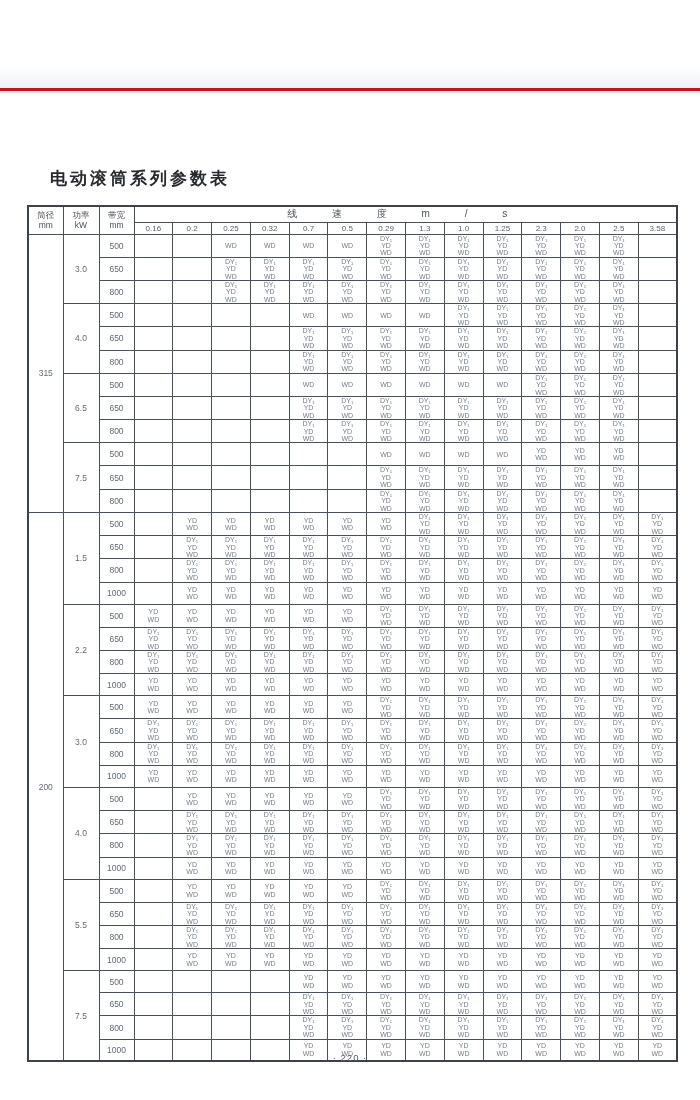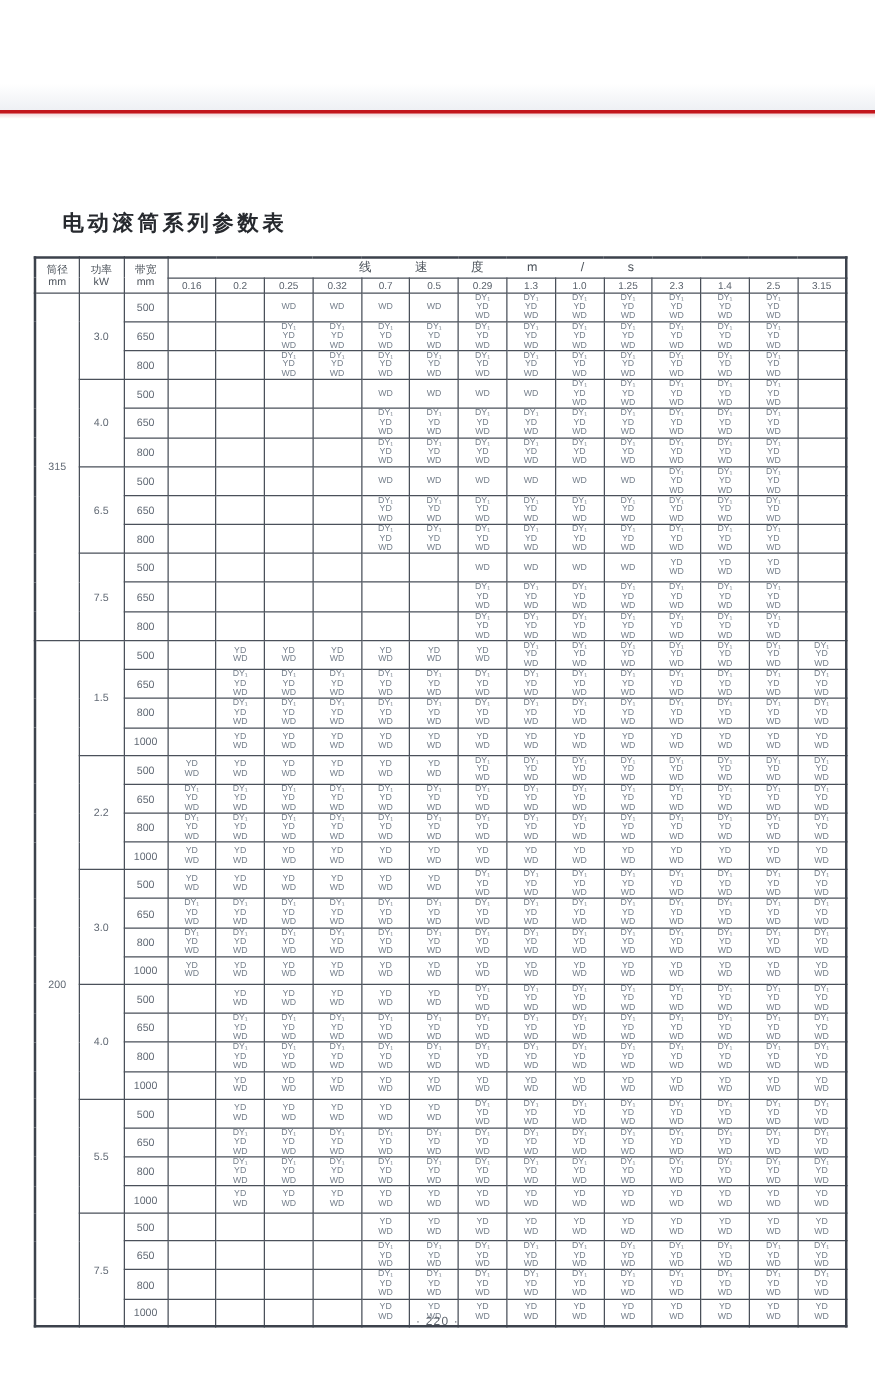--- a/index.html
+++ b/index.html
@@ -65,23 +65,23 @@
           <th class="speed-th">0.2</th>
           <th class="speed-th">0.25</th>
           <th class="speed-th">0.32</th>
           <th class="speed-th">0.7</th>
           <th class="speed-th">0.5</th>
           <th class="speed-th">0.29</th>
           <th class="speed-th">1.3</th>
           <th class="speed-th">1.0</th>
           <th class="speed-th">1.25</th>
           <th class="speed-th">2.3</th>
-          <th class="speed-th">1.4</th>
+          <th class="speed-th">2.0</th>
           <th class="speed-th">2.5</th>
-          <th class="speed-th">3.15</th>
+          <th class="speed-th">3.58</th>
         </tr>
     </thead>
     <tbody id="table-body">
         <tr class="sec-a">
           <td class="dia-cell" rowspan="12">315</td>
           <td class="pow-cell" rowspan="3">3.0</td>
           <td class="width-cell">500</td>
           <td class="data-cell"></td>
           <td class="data-cell"></td>
           <td class="data-cell">WD</td>

